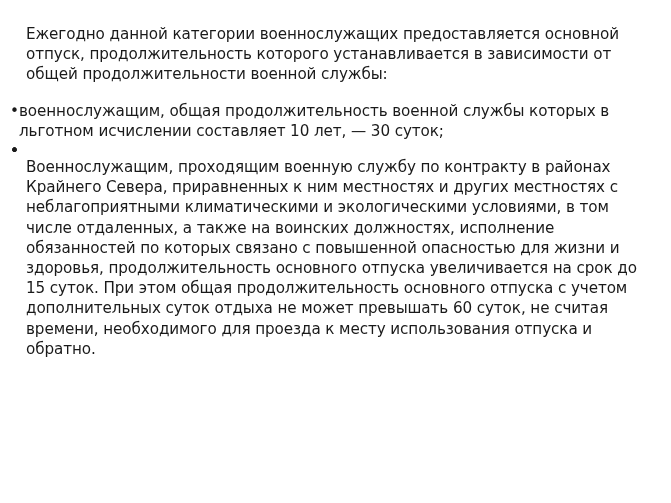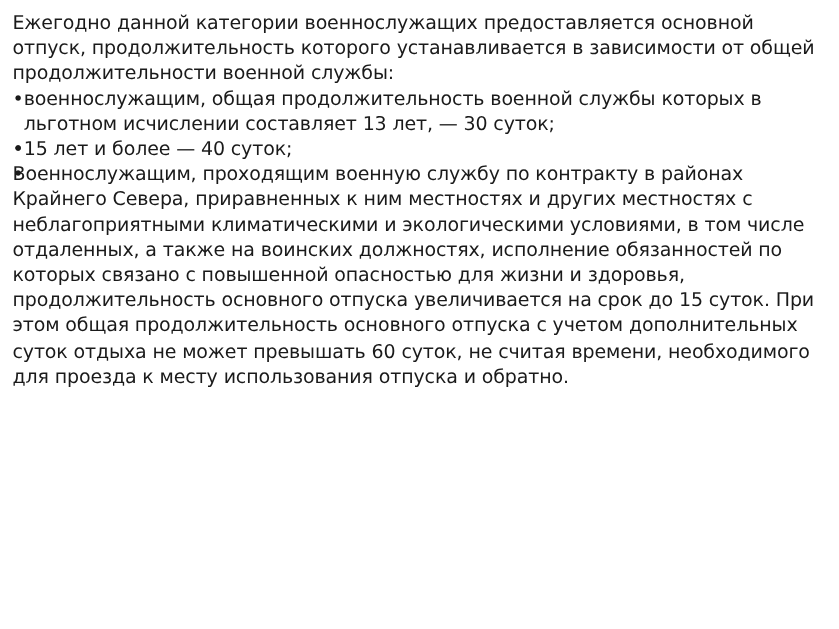--- a/index.html
+++ b/index.html
@@ -18,21 +18,21 @@
     position: relative;
     width: 671px;
     height: 503px;
     box-sizing: border-box;
     padding: 8px 14px 0 10px;
   }
   .para {
     font-size: 15.2px;
     line-height: 20.2px;
     text-align: left;
-    margin: 0;
+    margin: 16px;
     letter-spacing: -0.1px;
   }
   .bullet-list {
     list-style: none;
     margin: 0;
     padding: 0;
   }
   .bullet-item {
     position: relative;
     padding-left: 9px;
@@ -54,28 +54,27 @@
 </head>
 <body>
 
 <div class="page">
 
   <p class="para">Ежегодно данной категории военнослужащих предоставляется основной отпуск, продолжительность которого устанавливается в зависимости от общей продолжительности военной службы:</p>
 
   <ul class="bullet-list">
     <li class="bullet-item">
       <span class="dot">•</span>
-      <span>военнослужащим, общая продолжительность военной службы которых в льготном исчислении составляет 13 лет, — 30 суток;</span>
+      <span>военнослужащим, общая продолжительность военной службы которых в льготном исчислении составляет 10 лет, — 30 суток;</span>
     </li>
     <li class="bullet-item">
       <span class="dot">•</span>
     </li>
     <li class="bullet-item">
       <span class="dot">•</span>
-      <span>15 лет и более — 40 суток;</span>
     </li>
     <li class="bullet-item">
       <span class="dot">•</span>
     </li>
   </ul>
 
   <div class="block-gap"></div>
 
   <p class="para">Военнослужащим, проходящим военную службу по контракту в районах Крайнего Севера, приравненных к ним местностях и других местностях с неблагоприятными климатическими и экологическими условиями, в том числе отдаленных, а также на воинских должностях, исполнение обязанностей по которых связано с повышенной опасностью для жизни и здоровья, продолжительность основного отпуска увеличивается на срок до 15 суток. При этом общая продолжительность основного отпуска с учетом дополнительных суток отдыха не может превышать 60 суток, не считая времени, необходимого для проезда к месту использования отпуска и обратно.</p>
 

